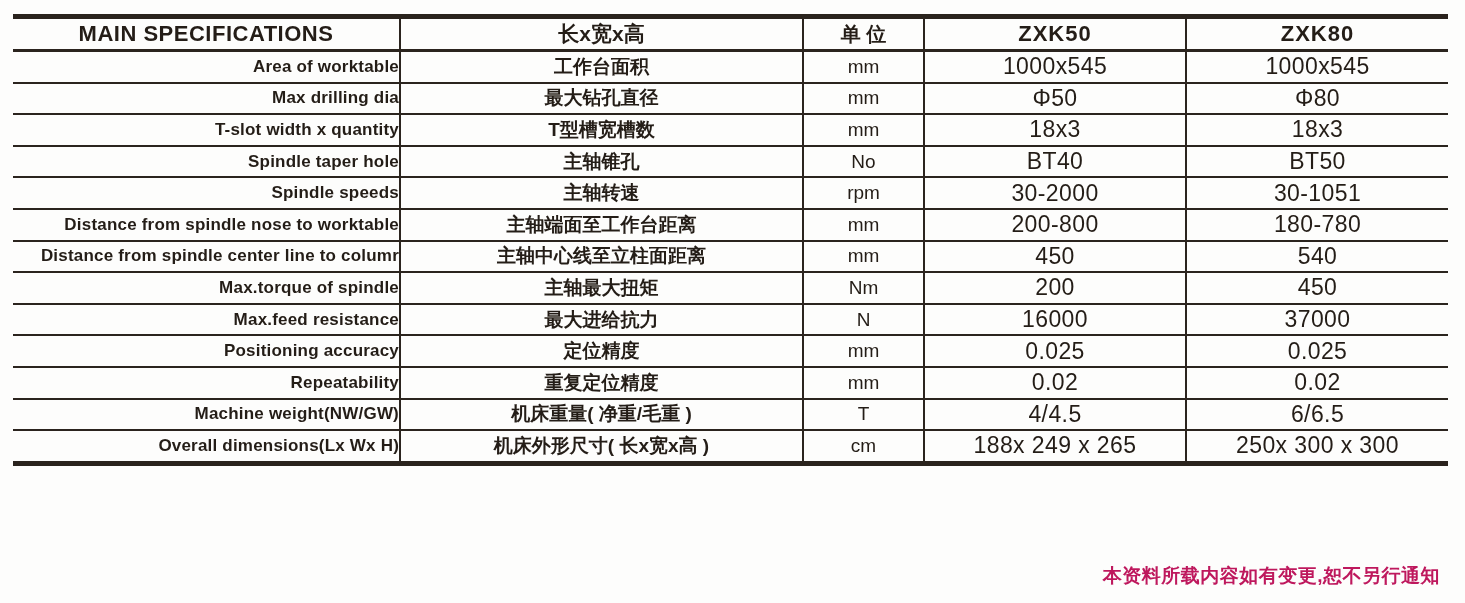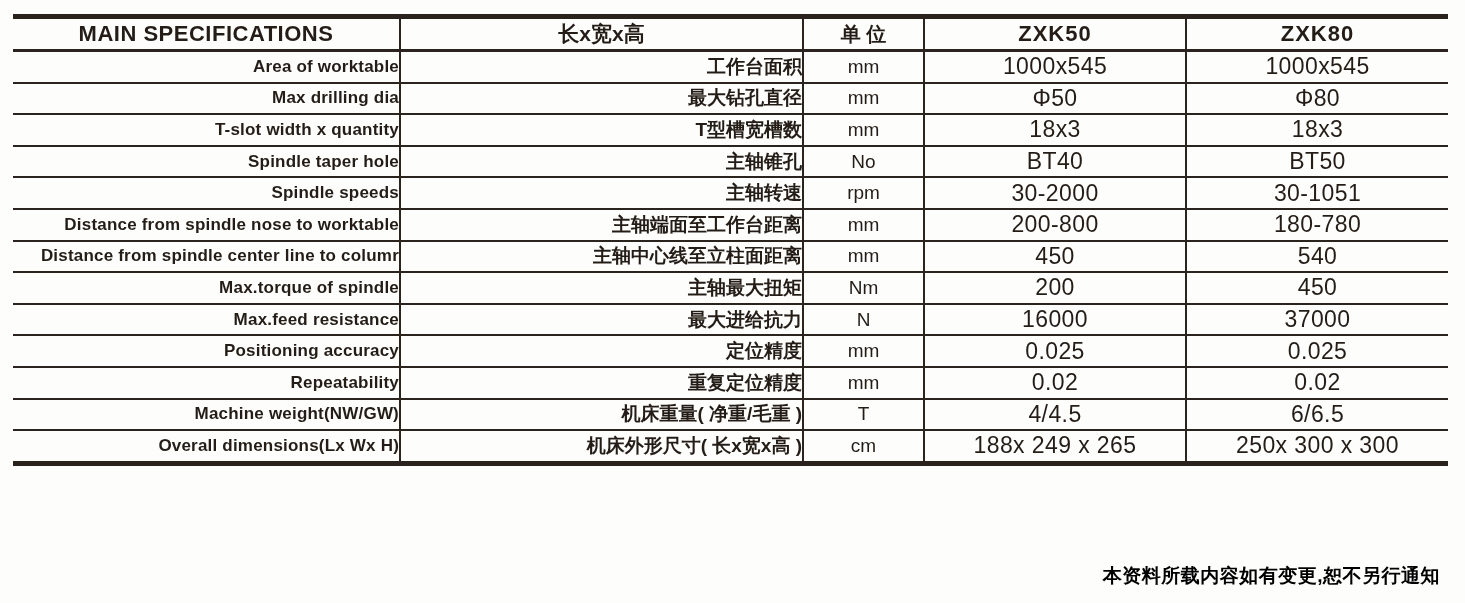--- a/index.html
+++ b/index.html
@@ -57,40 +57,40 @@
   td.c-en {
     font-size: 17px;
     font-weight: 600;
     text-align: right;
     padding-left: 8px;
     letter-spacing: 0.2px;
   }
   td.c-zh {
     font-size: 19px;
     font-weight: bold;
-    text-align: right;
+    text-align: center;
     padding-left: 40px;
     margin-left: 36px;
   }
   td.c-unit {
     font-size: 19px;
     text-align: center;
   }
   td.c-m1, td.c-m2 {
     font-size: 23px;
     text-align: center;
     letter-spacing: 0.4px;
   }
   .disclaimer {
     position: absolute;
     right: 25px;
     top: 563px;
     font-size: 19px;
     font-weight: bold;
-    color: #000000;
+    color: #be185d;
     letter-spacing: 0.5px;
   }
 </style>
 </head>
 <body>
 
 <div class="sheet">
   <table class="spec-table">
     <colgroup>
       <col style="width:387px">

